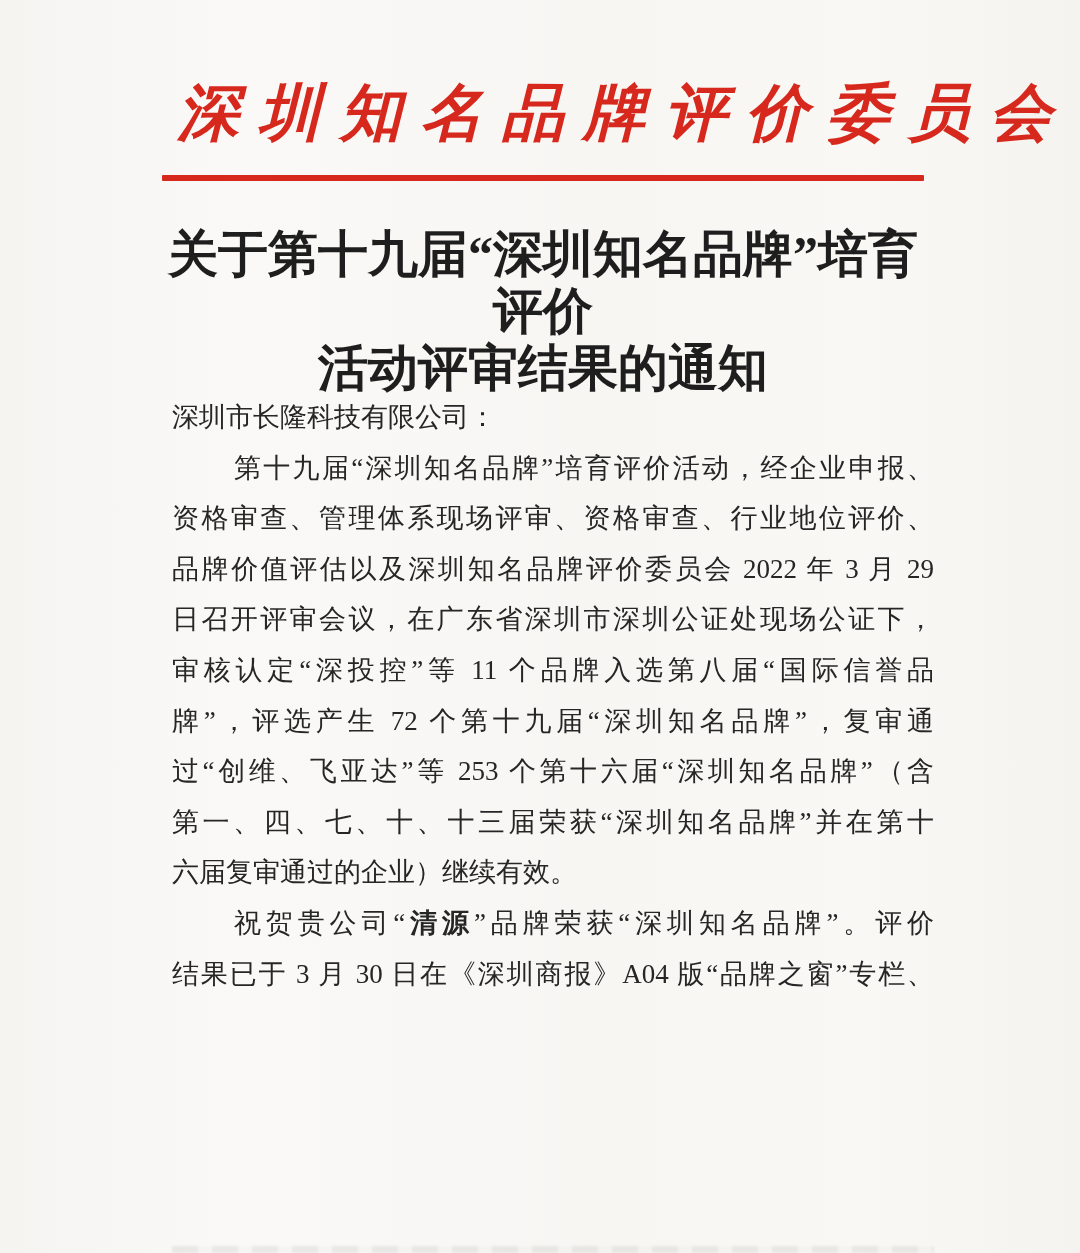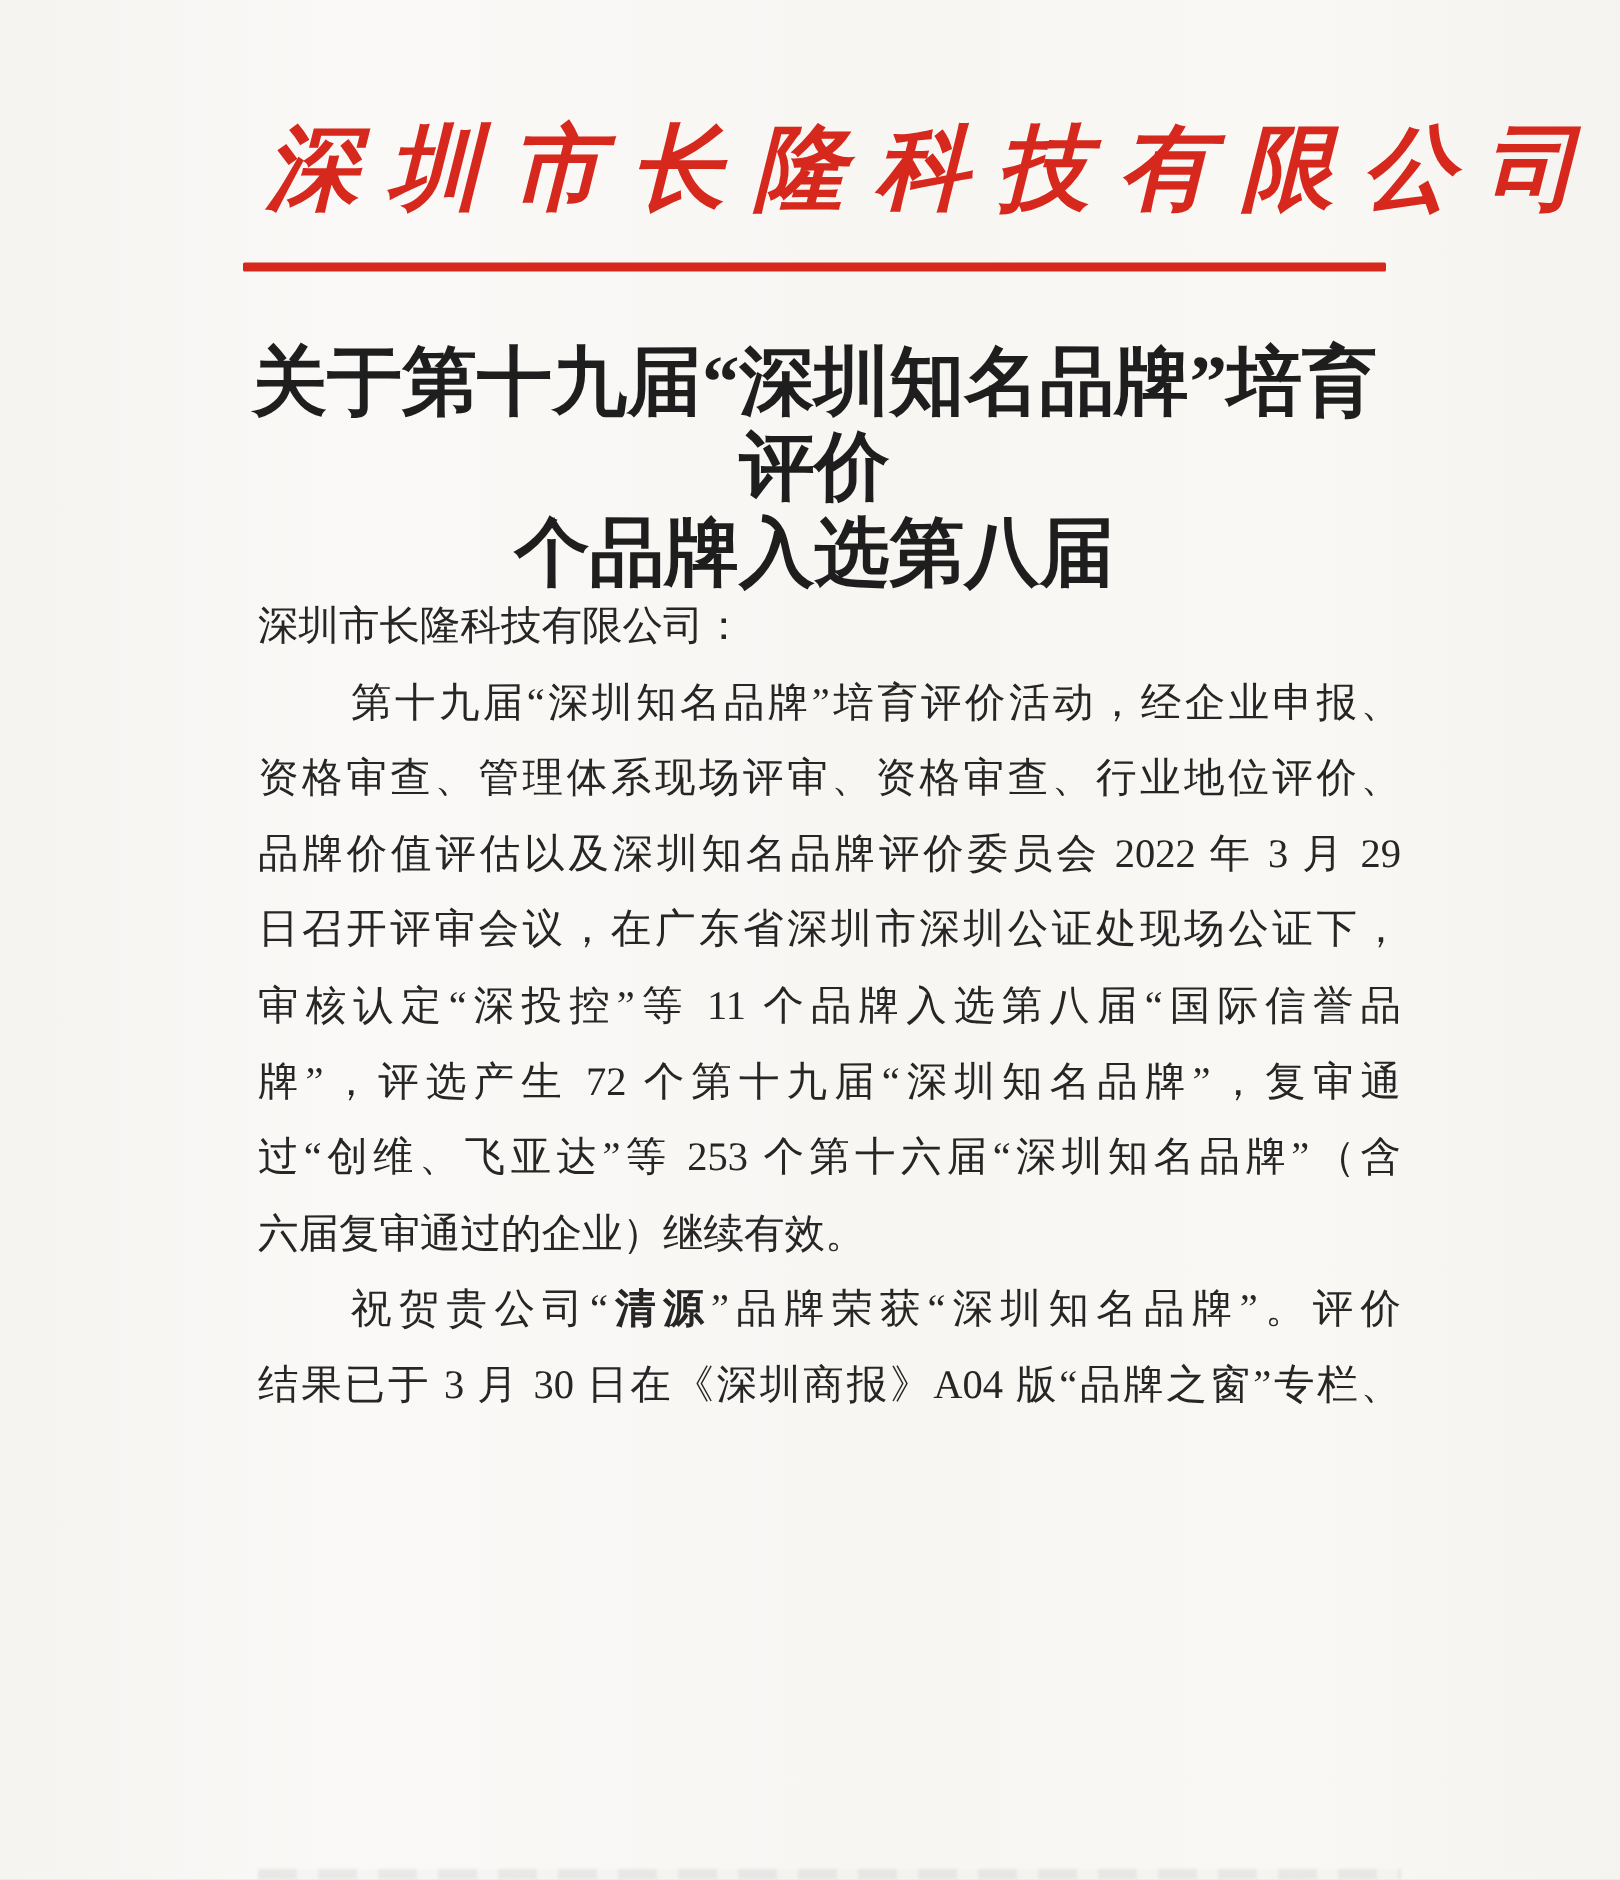--- a/index.html
+++ b/index.html
@@ -85,39 +85,40 @@
       rgba(120,120,120,0.05) 26px 40px);
     filter: blur(1.2px);
     opacity: 0.55;
   }
 </style>
 </head>
 <body>
 
 <div class="page">
 
-  <div class="letterhead">深圳市长隆科技有限公司</div>
+  <div class="letterhead">深圳知名品牌评价委员会</div>
 
   <div class="red-rule"></div>
 
   <div class="doc-title">
     <div>关于第十九届“深圳知名品牌”培育评价</div>
-    <div>个品牌入选第八届</div>
+    <div>活动评审结果的通知</div>
   </div>
 
   <div class="body-block">
     <div class="line salutation">深圳市长隆科技有限公司：</div>
     <div>
         <div class="line indent fill"><span>第十九届“深圳知名品牌”培育评价活动，经企业申报、</span></div>
         <div class="line fill"><span>资格审查、管理体系现场评审、资格审查、行业地位评价、</span></div>
         <div class="line fill"><span>品牌价值评估以及深圳知名品牌评价委员会 2022 年 3 月 29</span></div>
         <div class="line fill"><span>日召开评审会议，在广东省深圳市深圳公证处现场公证下，</span></div>
         <div class="line fill"><span>审核认定“深投控”等 11 个品牌入选第八届“国际信誉品</span></div>
         <div class="line fill"><span>牌”，评选产生 72 个第十九届“深圳知名品牌”，复审通</span></div>
         <div class="line fill"><span>过“创维、飞亚达”等 253 个第十六届“深圳知名品牌”（含</span></div>
+        <div class="line fill"><span>第一、四、七、十、十三届荣获“深圳知名品牌”并在第十</span></div>
         <div class="line"><span>六届复审通过的企业）继续有效。</span></div>
         <div class="line indent fill"><span>祝贺贵公司“</span><span class="bold">清源</span><span>”品牌荣获“深圳知名品牌”。评价</span></div>
         <div class="line fill"><span>结果已于 3 月 30 日在《深圳商报》A04 版“品牌之窗”专栏、</span></div>
         <div class="line"></div>
       </div>
   </div>
 
   <div class="cutoff"></div>
 
 </div>

